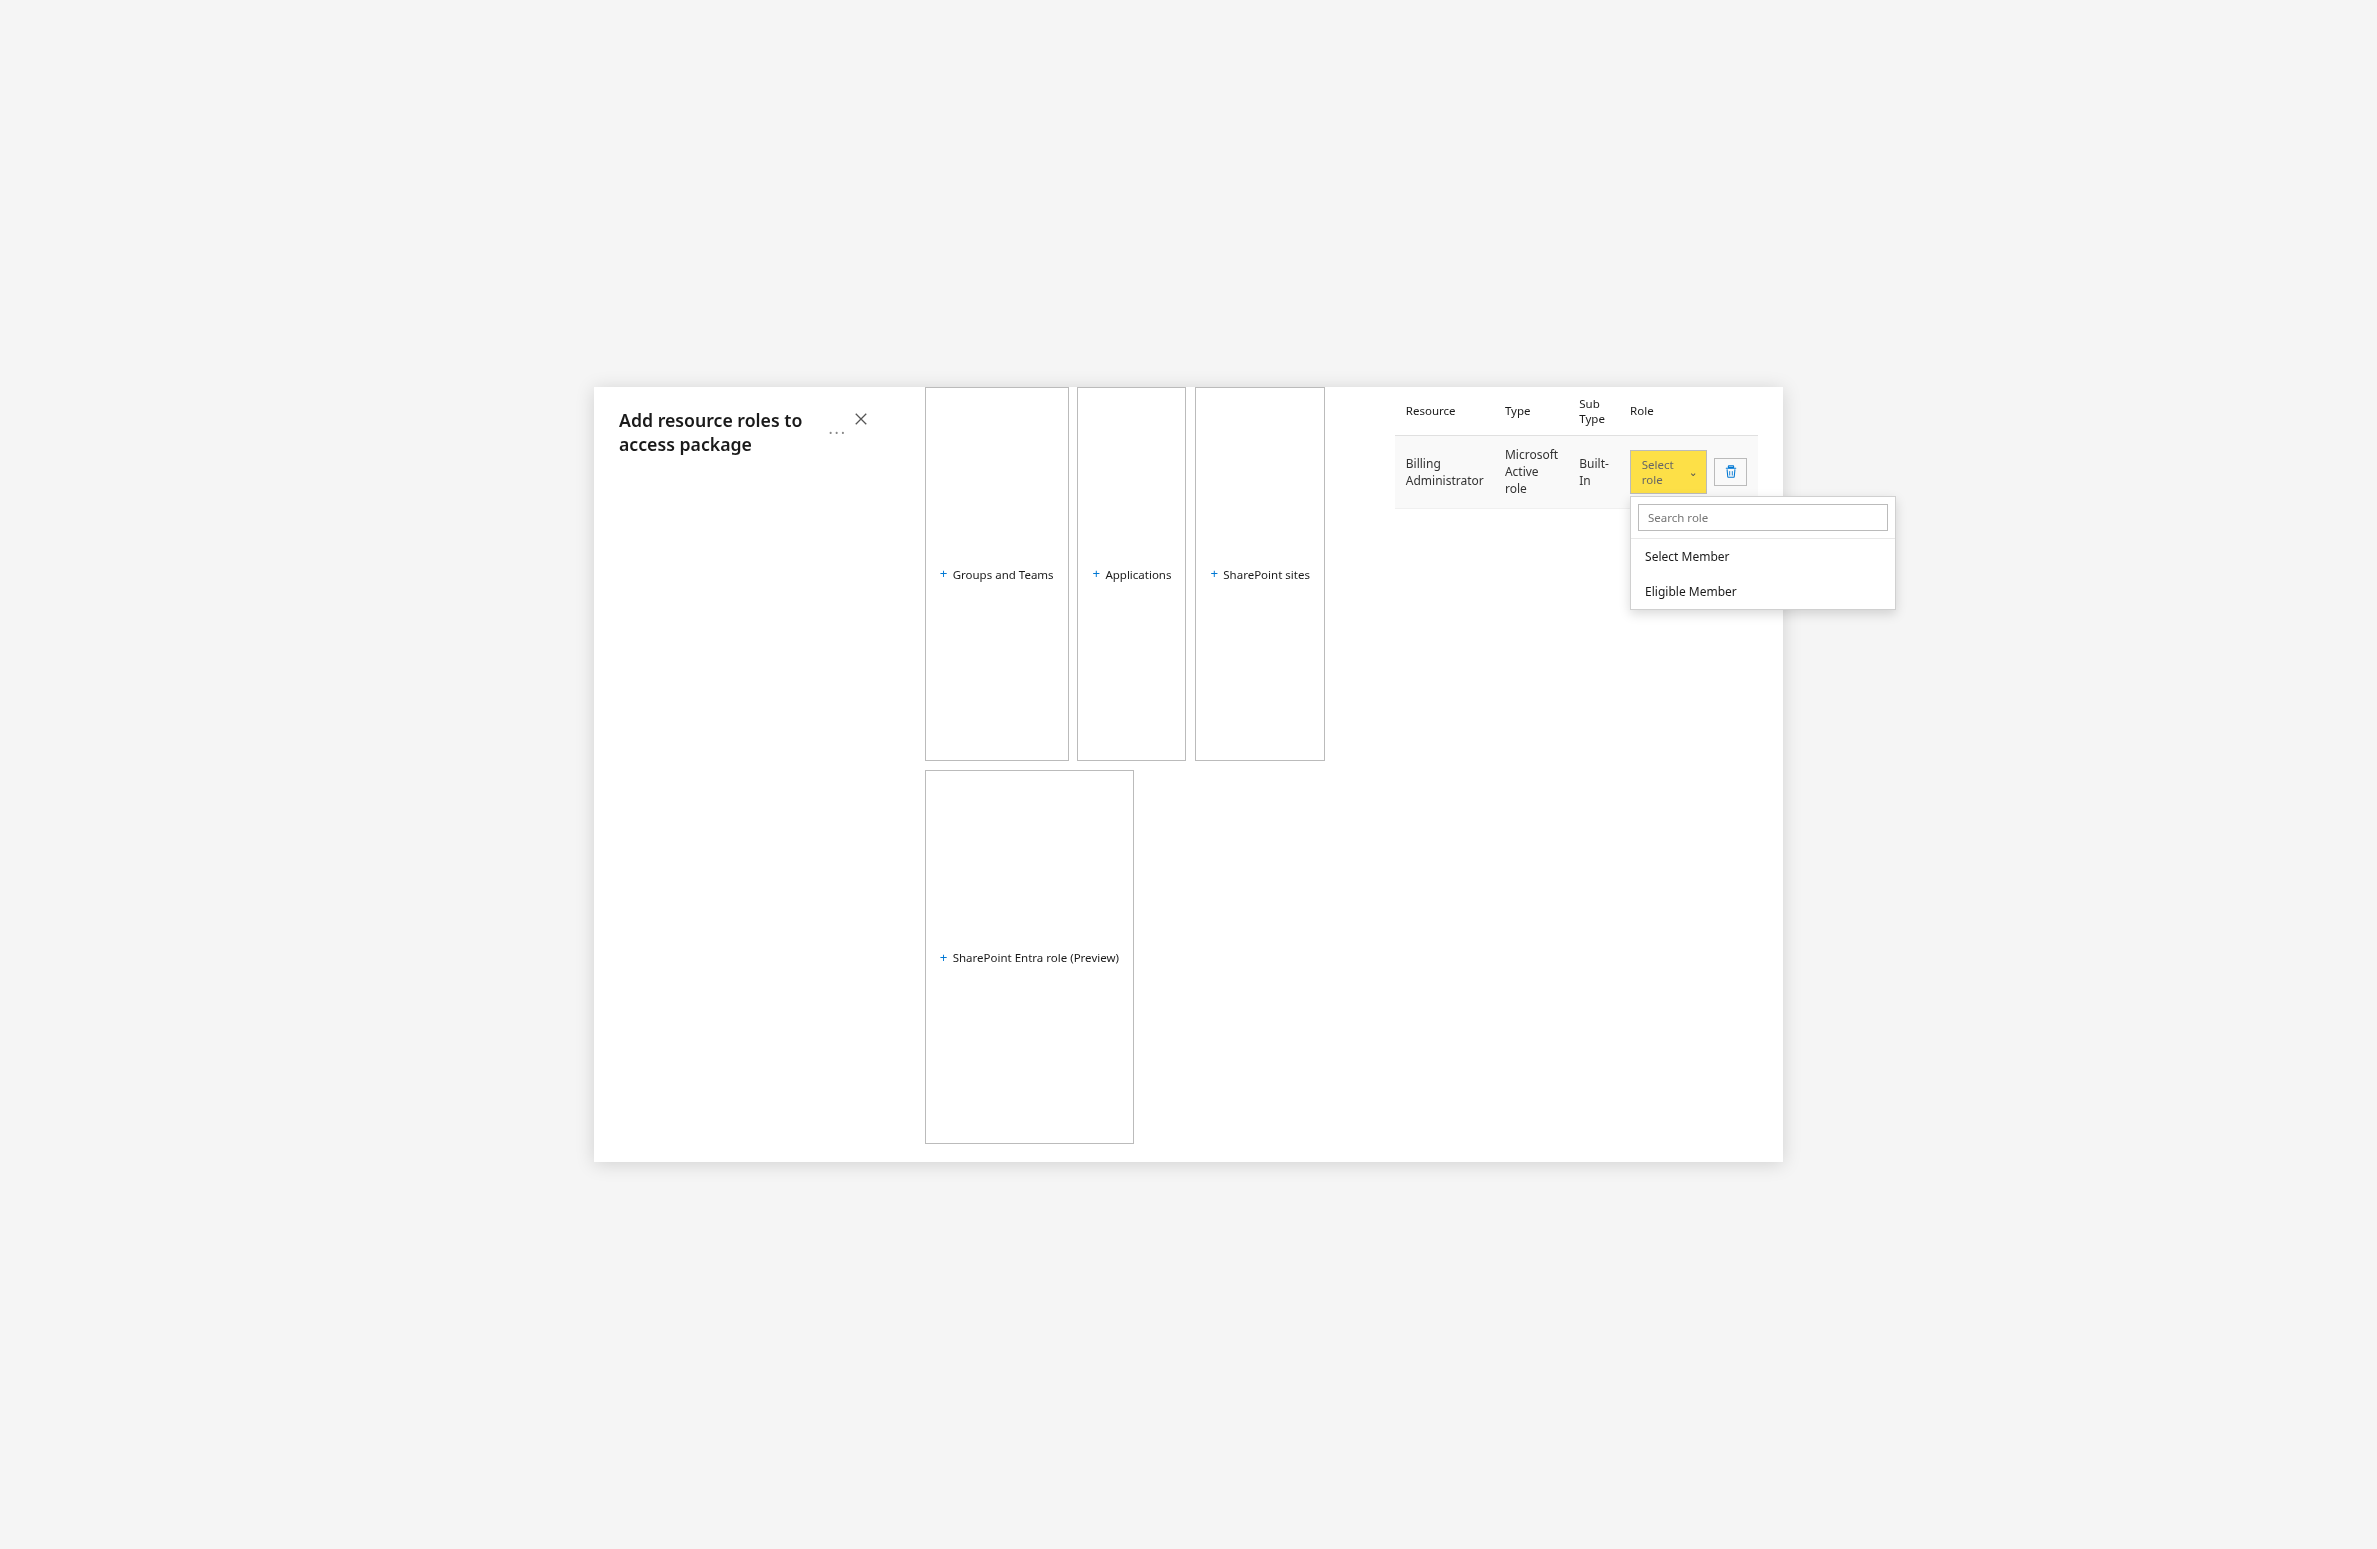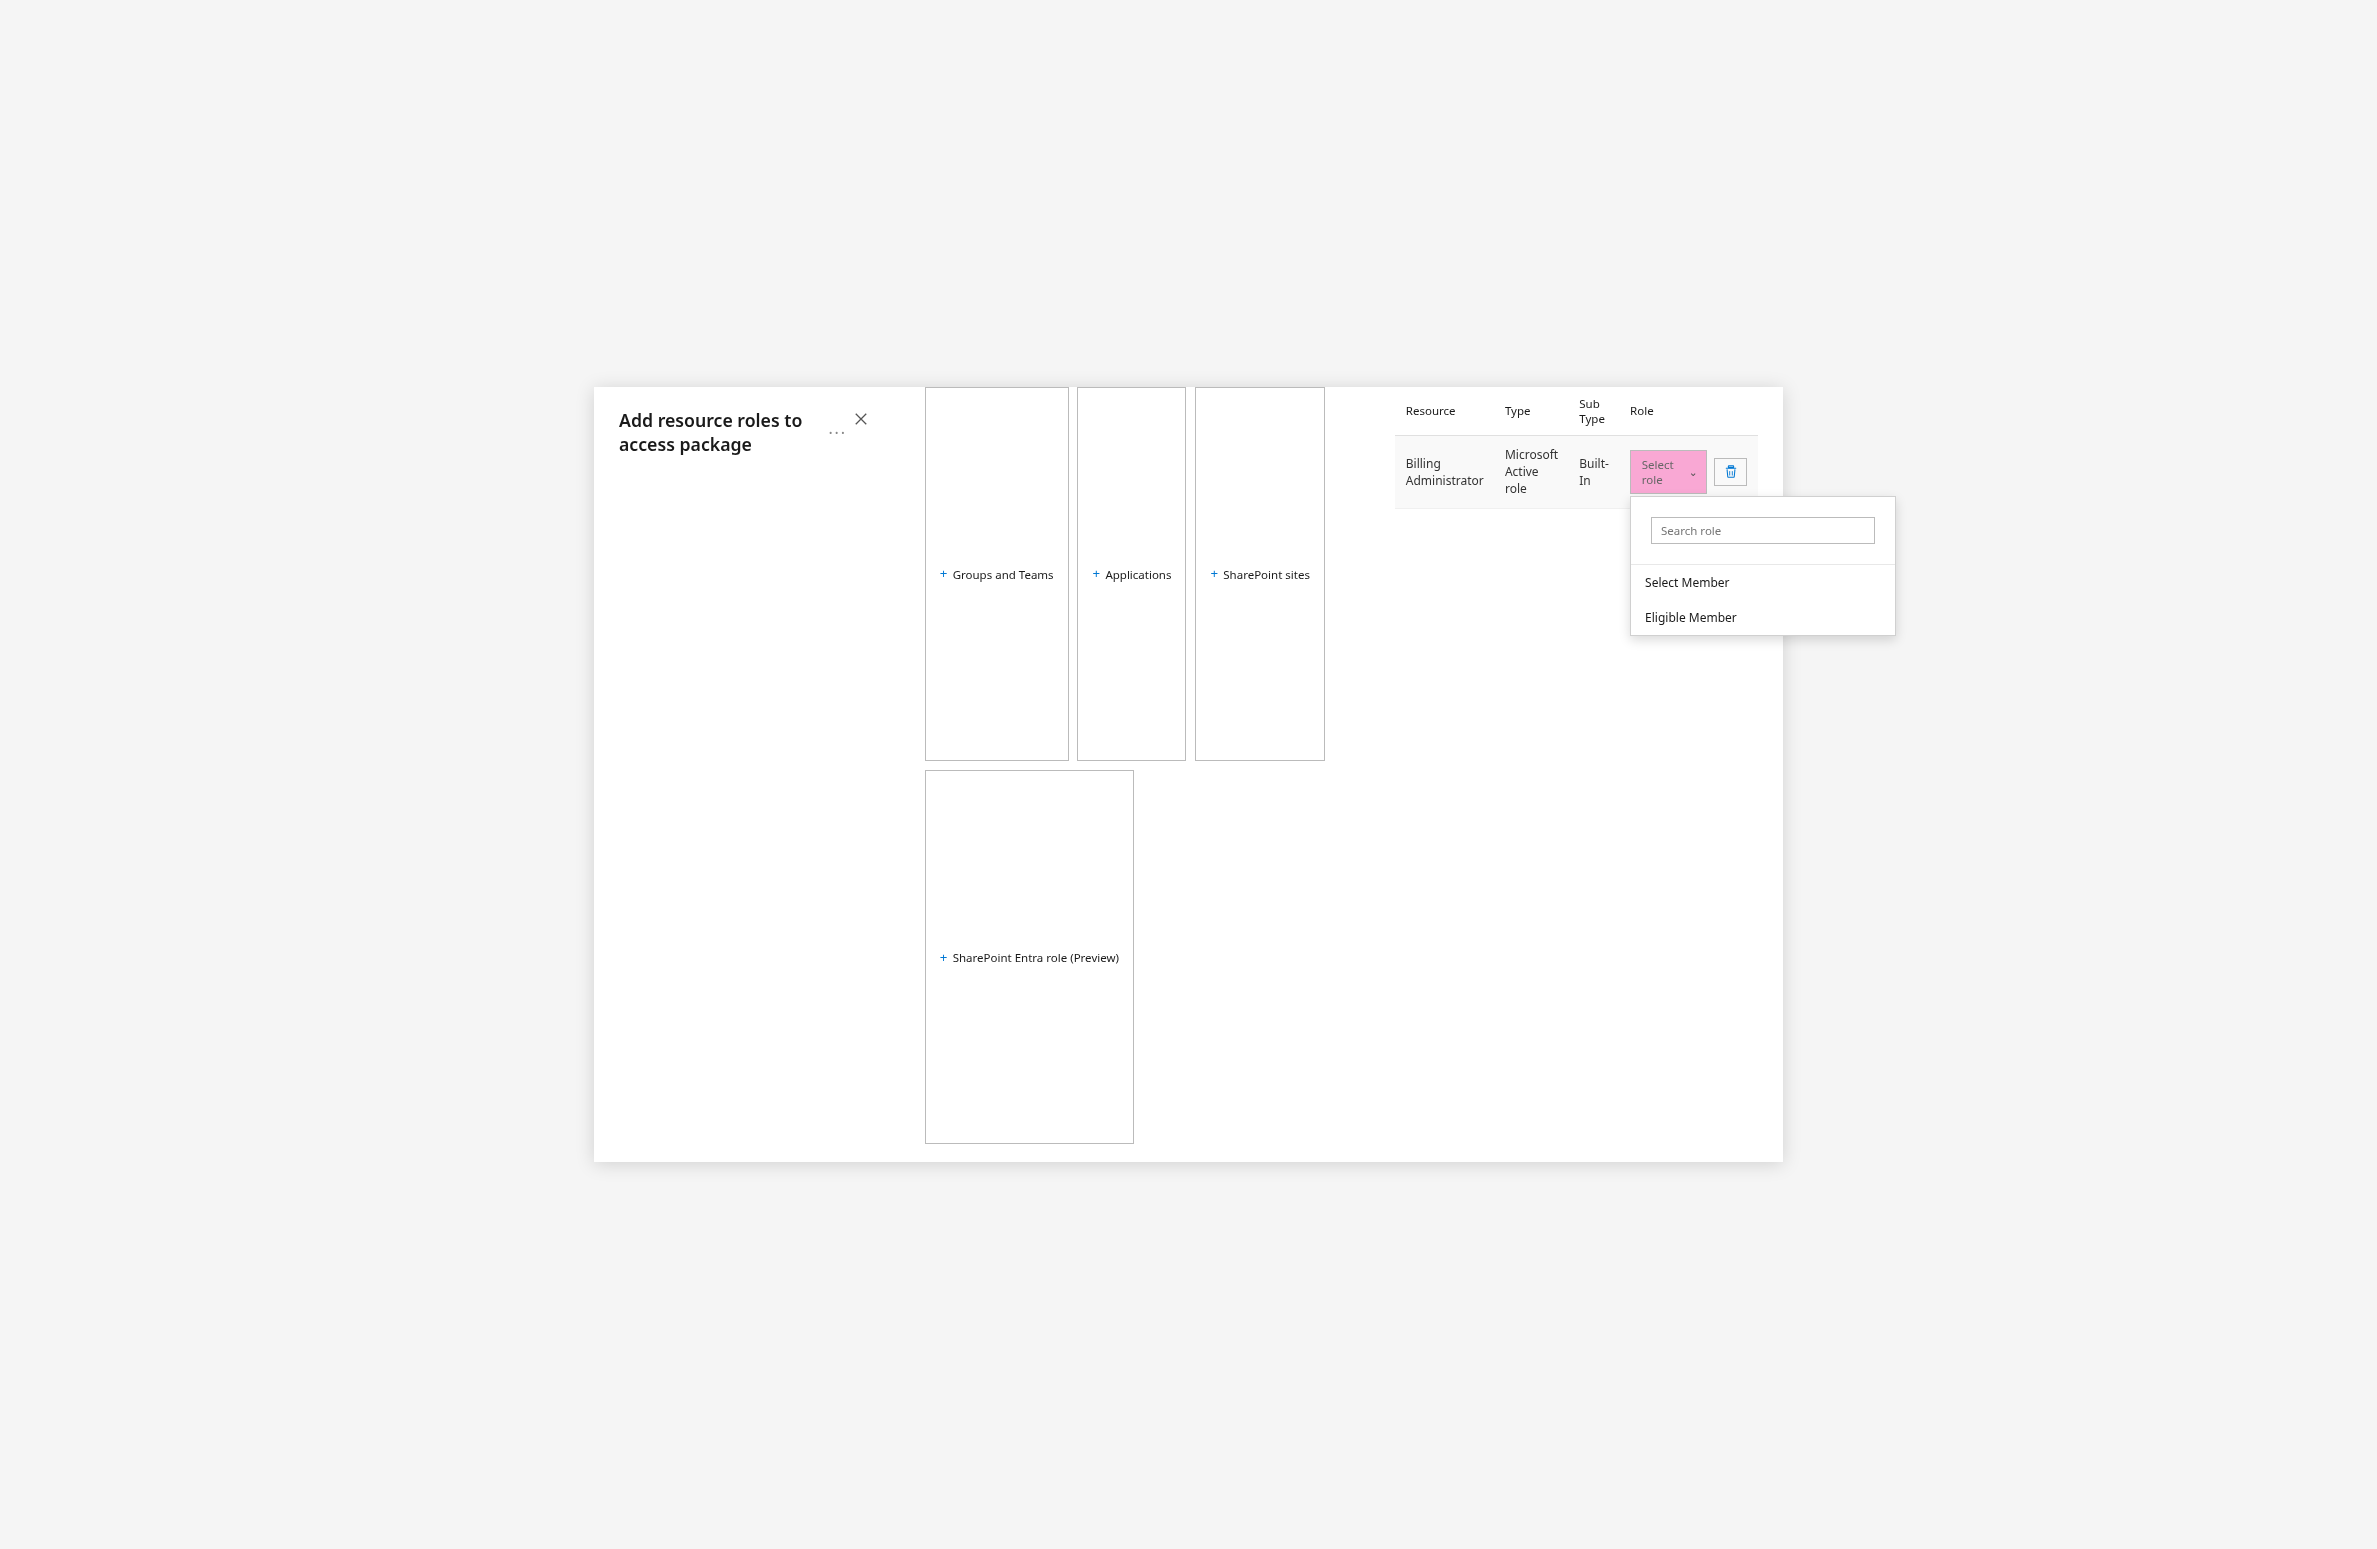--- a/index.html
+++ b/index.html
@@ -148,21 +148,21 @@
       position: relative;
     }
 
     .select-role-wrapper {
       position: relative;
       flex: 1;
     }
 
     .select-role-btn {
       width: 100%;
-      background: #f9a8d4;
+      background: #fde047;
       border: 0.9px solid #bbb;
       padding: 6.2px 32px 6.2px 10.6px;
       font-size: 11.5px;
       color: #666;
       cursor: pointer;
       text-align: left;
       appearance: none;
       display: flex;
       align-items: center;
       justify-content: space-between;
@@ -196,21 +196,21 @@
       top: calc(100% + 1.8px);
       left: 0;
       width: 266px;
       background: #ffffff;
       border: 0.9px solid #d0d0d0;
       box-shadow: 0 3.5px 10.6px rgba(0,0,0,0.15);
       z-index: 100;
     }
 
     .dropdown-search {
-      padding: 20px;
+      padding: 7px;
       border-bottom: 0.9px solid #e8e8e8;
     }
 
     .dropdown-search input {
       width: 100%;
       border: 0.9px solid #bbb;
       padding: 5.3px 8.9px;
       font-size: 11.5px;
       color: #333;
       outline: none;

